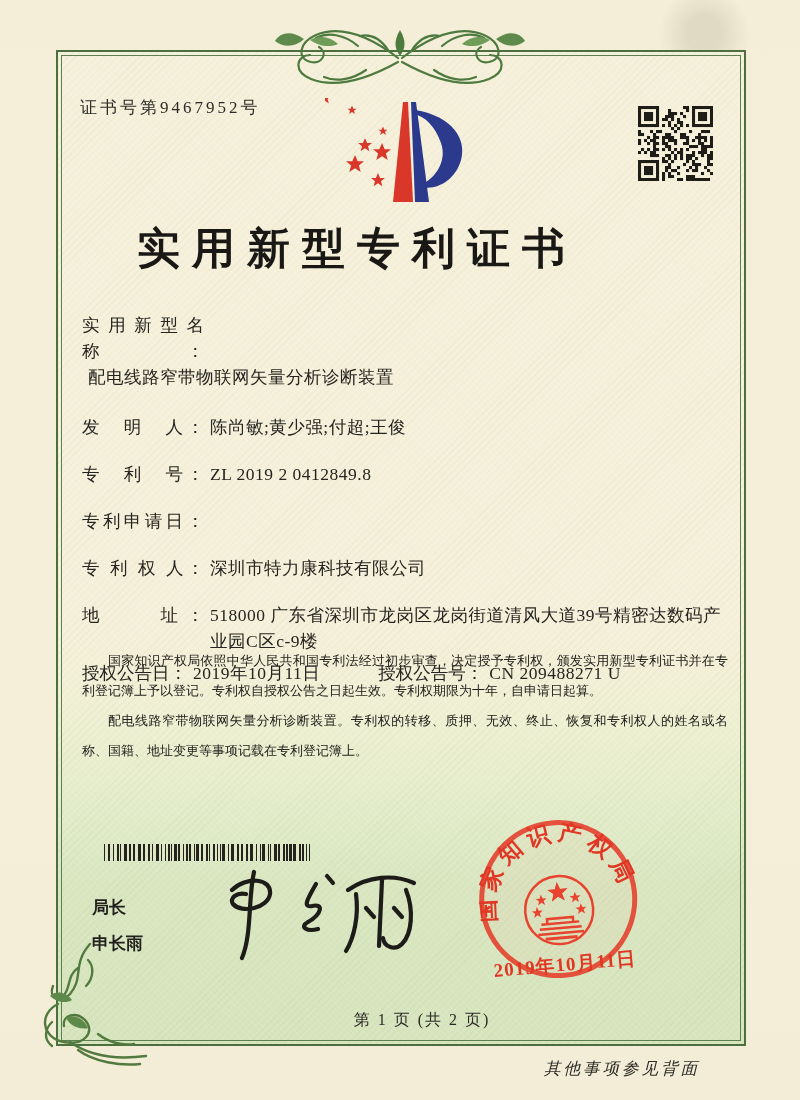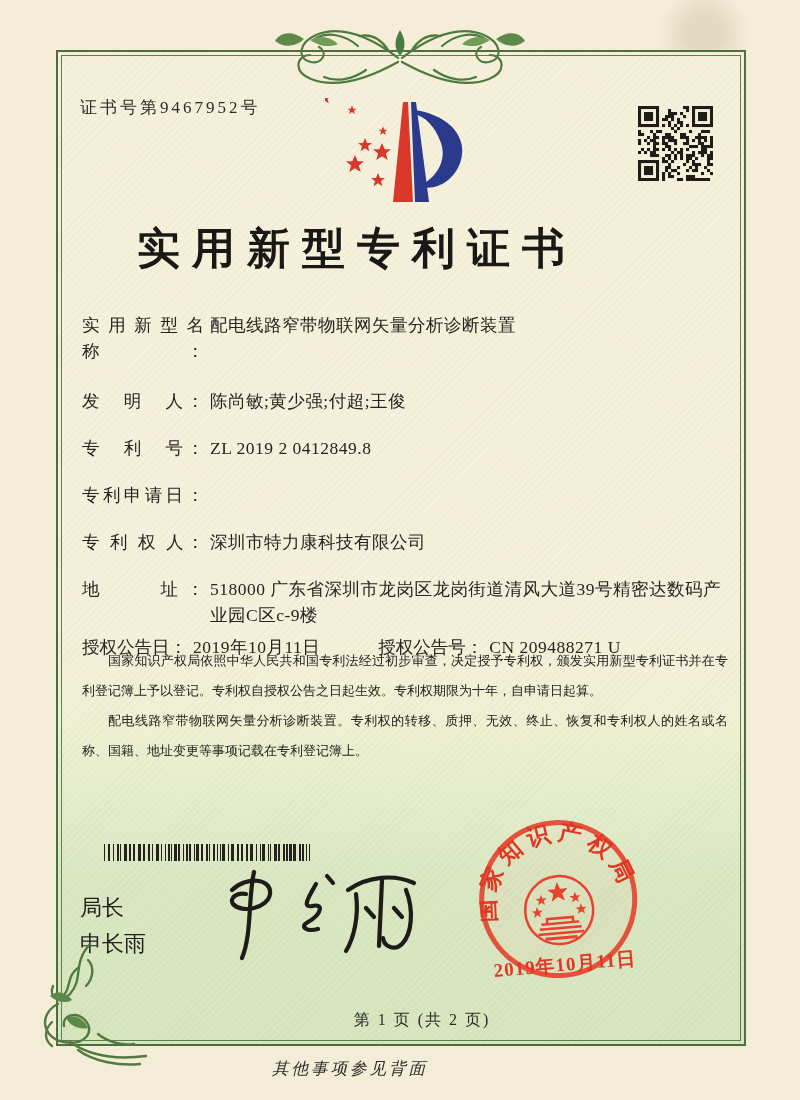--- a/index.html
+++ b/index.html
@@ -50,35 +50,35 @@
     text-indent:12px;
   }
   
   .fields{position:absolute;left:82px;top:312px;width:640px;font-size:17.5px;color:#262420;}
   .field-row{display:flex;align-items:flex-start;line-height:26px;margin-bottom:21px;}
   .f-label{
     flex:none;width:122px;text-align:justify;text-align-last:justify;
     -moz-text-align-last:justify;white-space:normal;
   }
   .f-value{flex:1;padding-left:6px;letter-spacing:.5px;}
-  .row-name{margin-bottom:24px;}
+  .row-name{margin-bottom:24px;flex-direction:column;}
   .row-address{margin-bottom:6px;}
   .grant-row{display:flex;line-height:26px;margin-top:0;}
   .grant-left{flex:none;}
   .grant-right{margin-left:58px;}
   .g-val{padding-left:6px;letter-spacing:.5px;}
   
   .body-text{
     position:absolute;left:82px;top:646px;width:646px;
     font-size:13px;line-height:30px;color:#23211d;text-align:justify;
   }
   .body-text p{margin:0;text-indent:2em;}
   
   .barcode{position:absolute;left:104px;top:844px;width:206px;height:17px;}
-  .signer{position:absolute;left:80px;top:890px;font-size:22px;color:#23211d;line-height:36px;font-weight:400;}
+  .signer{position:absolute;left:92px;top:890px;font-size:17px;color:#23211d;line-height:36px;font-weight:700;}
   .signature{position:absolute;left:196px;top:856px;width:250px;height:115px;}
   .seal-wrap{
     position:absolute;left:468px;top:820px;width:184px;height:176px;
     transform:rotate(-5deg);
   }
   .seal-circle{
     position:absolute;left:12px;top:0;width:158px;height:158px;border-radius:50%;
     border:5px solid rgba(228,56,38,.85);
     box-sizing:border-box;
     background:rgba(255,80,60,.03);
@@ -86,21 +86,21 @@
   .seal-svg{position:absolute;left:12px;top:0;width:158px;height:158px;}
   .seal-date{
     position:absolute;left:0;top:132px;width:184px;text-align:center;
     font-size:19px;color:#e03724;letter-spacing:1px;font-weight:600;
   }
   .page-info{
     position:absolute;left:0;top:1010px;width:800px;text-align:center;
     font-size:16px;color:#2c2a26;letter-spacing:2px;padding-left:22px;
   }
   .footer-note{
-    position:absolute;left:0;top:1058px;width:700px;text-align:center;
+    position:absolute;left:0;top:1058px;width:700px;text-align:right;
     font-size:16.5px;color:#2c2a26;letter-spacing:3px;font-style:italic;
   }
   svg{display:block;}
 </style>
 </head>
 <body>
 
 <div class="page">
 
   <div class="frame">

